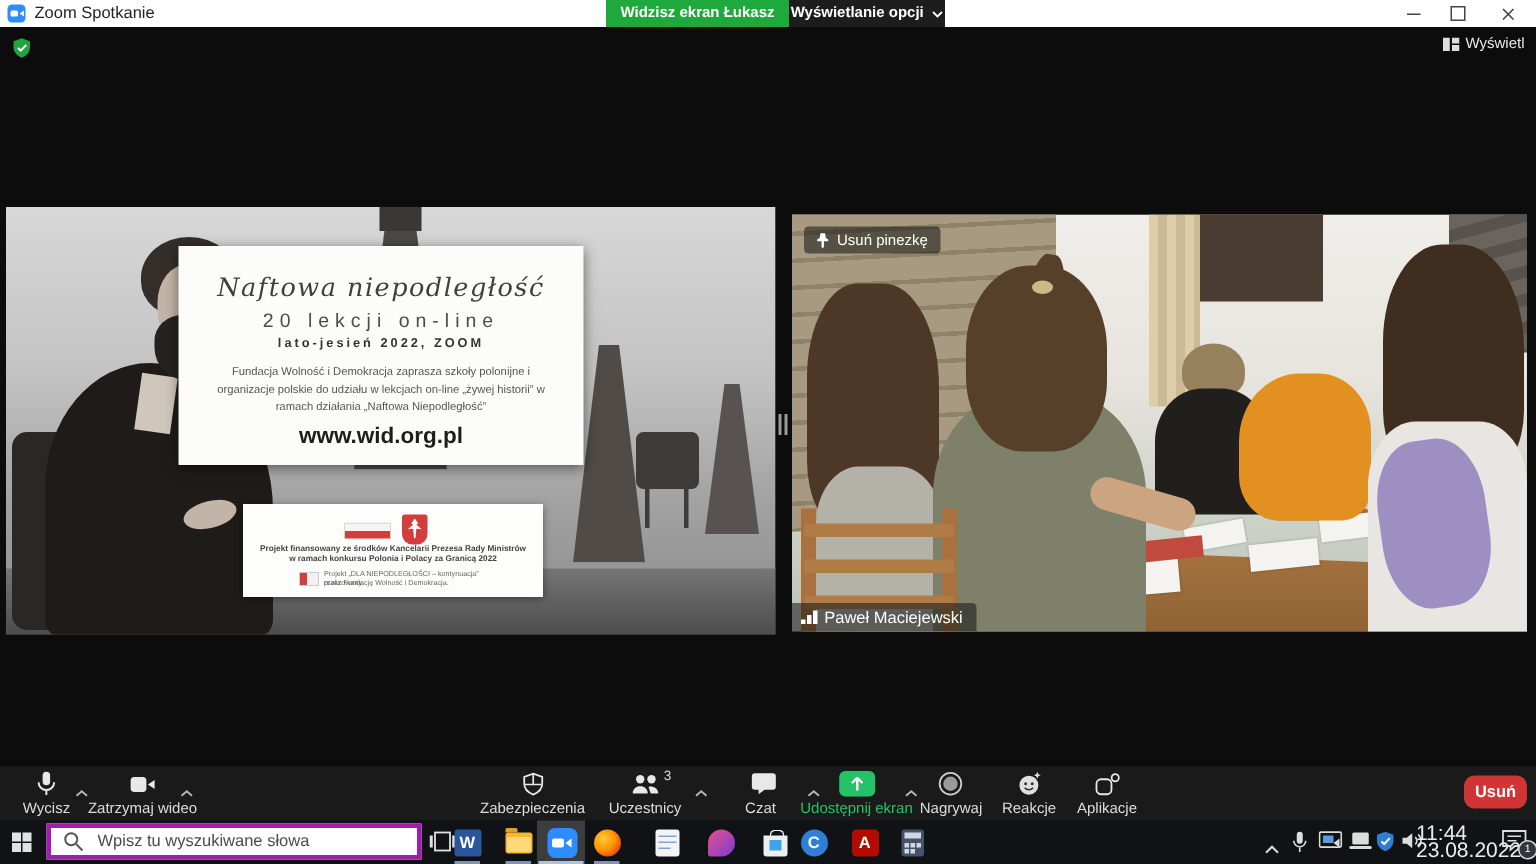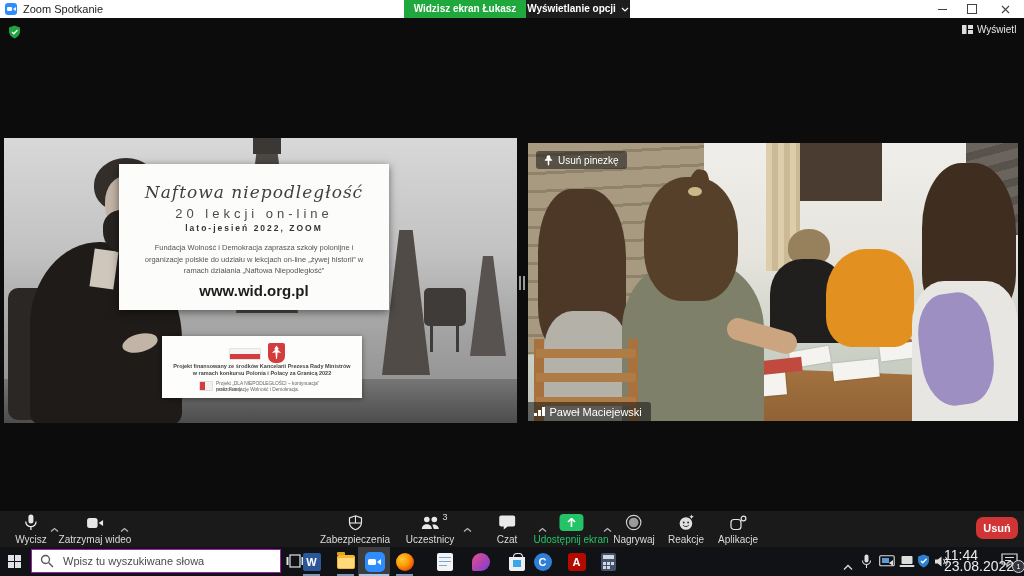--- a/index.html
+++ b/index.html
@@ -124,21 +124,21 @@
   #share-box{width:24px;height:17px;background:#25c368;border-radius:4px;display:flex;align-items:center;justify-content:center;}
   #pcount{position:absolute;right:-8px;top:-2px;font-size:9px;color:#dcdcdc;}
   #leave-btn{left:976px;top:6px;width:42px;height:22px;background:#d03434;border-radius:7px;color:#fff;
     font-size:11px;font-weight:bold;display:flex;align-items:center;justify-content:center;}
 
   
   #taskbar{left:0;top:529px;width:1024px;height:29px;background:#101216;top:547px;}
   #start-btn{left:0;top:0;width:28px;height:29px;display:flex;align-items:center;justify-content:center;}
   .winlogo{display:grid;grid-template-columns:6px 6px;grid-template-rows:6px 6px;gap:1px;}
   .winlogo i{background:#dfe3e6;display:block;}
-  #search-box{left:31px;top:2px;width:250px;height:24px;background:#fff;border:1px solid #a21caf;
+  #search-box{left:31px;top:2px;width:250px;height:24px;background:#fff;border:3px solid #a21caf;
     display:flex;align-items:center;gap:7px;padding-left:8px;box-sizing:border-box;}
   #search-box input{border:none;outline:none;font-size:11px;color:#333;width:190px;font-family:"Liberation Sans",sans-serif;background:transparent;}
   #search-box input::placeholder{color:#4a4a4a;opacity:1;}
   #taskview{left:286px;top:6px;width:18px;height:16px;}
   .tk{position:absolute;top:4px;width:21px;height:21px;display:flex;align-items:center;justify-content:center;}
   #zoom-tile{left:358px;top:0;width:32px;height:29px;background:#3d3d3d;}
   .ulin{position:absolute;top:27px;height:2px;background:#7e95b4;}
   #ul-zoom{background:#a9c4e4;}
   .appletter{font-size:11px;font-weight:bold;color:#fff;}
   #weather{left:722px;top:0;height:29px;display:flex;align-items:center;gap:7px;color:#ececec;font-size:11px;}
@@ -343,21 +343,21 @@
               <path d="M11.5 9.6c2.8-.8 6.5 1 6.5 4.4h-5" fill="#e8e8e8"></path>
             </svg>
         <span id="pcount">3</span>
           </span>
         <span>Uczestnicy</span>
       </div>
       <span class="abs chev" style="left:463px;"><svg width="9" height="6">
             <polyline points="1,4.5 4.5,1.5 8,4.5" stroke="#b5b5b5" stroke-width="1.3" fill="none"></polyline>
           </svg></span>
 
-      <div class="tbtn" style="left:507px;">
+      <div class="tbtn" style="left:507px;align-items:flex-end;">
         <span class="ic">
             <svg width="17" height="15">
               <path d="M2.5 0.5h12a2 2 0 0 1 2 2v7a2 2 0 0 1-2 2H9l-4 3v-3H2.5a2 2 0 0 1-2-2v-7a2 2 0 0 1 2-2z" fill="#e8e8e8"></path>
             </svg>
           </span>
         <span>Czat</span>
       </div>
       <span class="abs chev" style="left:538px;"><svg width="9" height="6">
             <polyline points="1,4.5 4.5,1.5 8,4.5" stroke="#b5b5b5" stroke-width="1.3" fill="none"></polyline>
           </svg></span>

